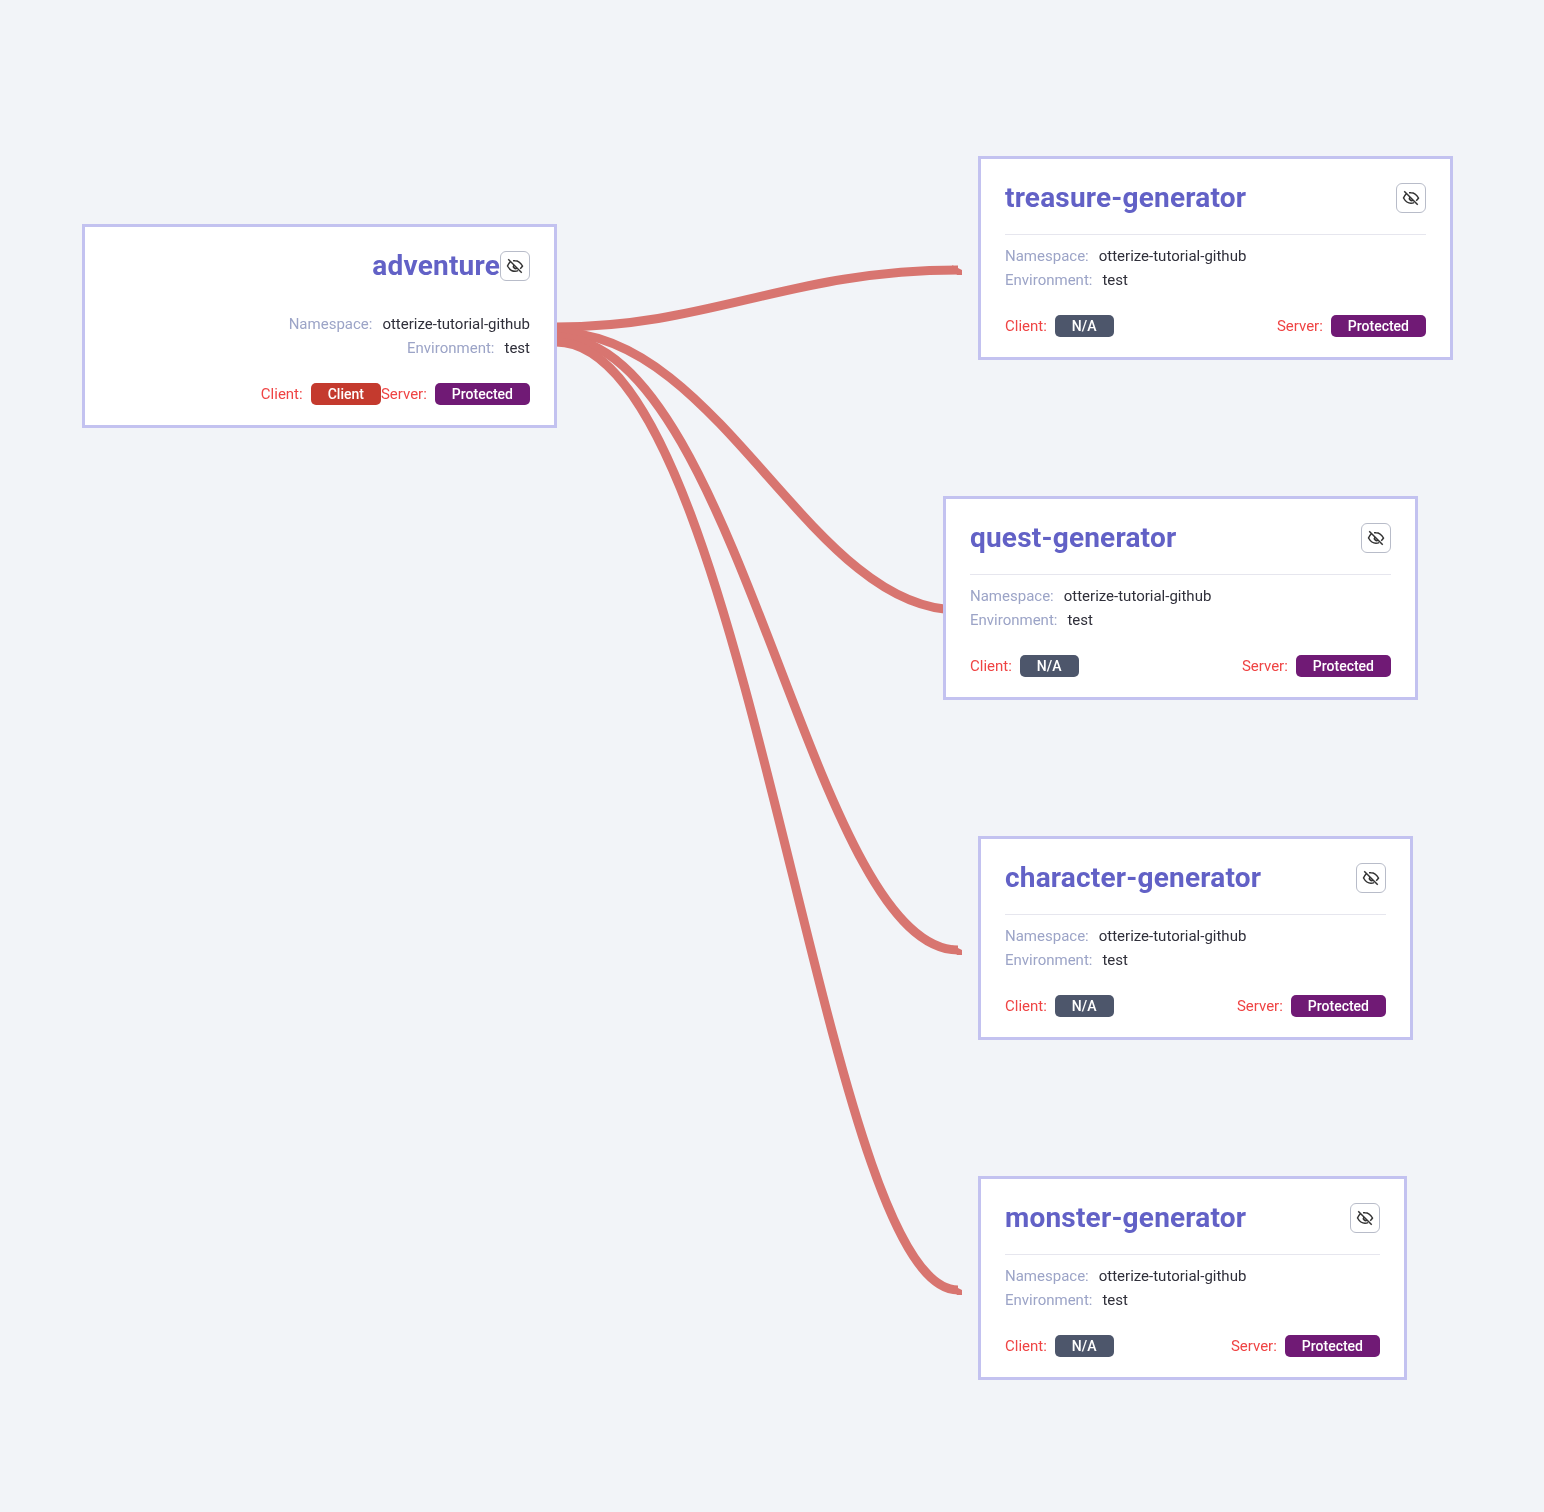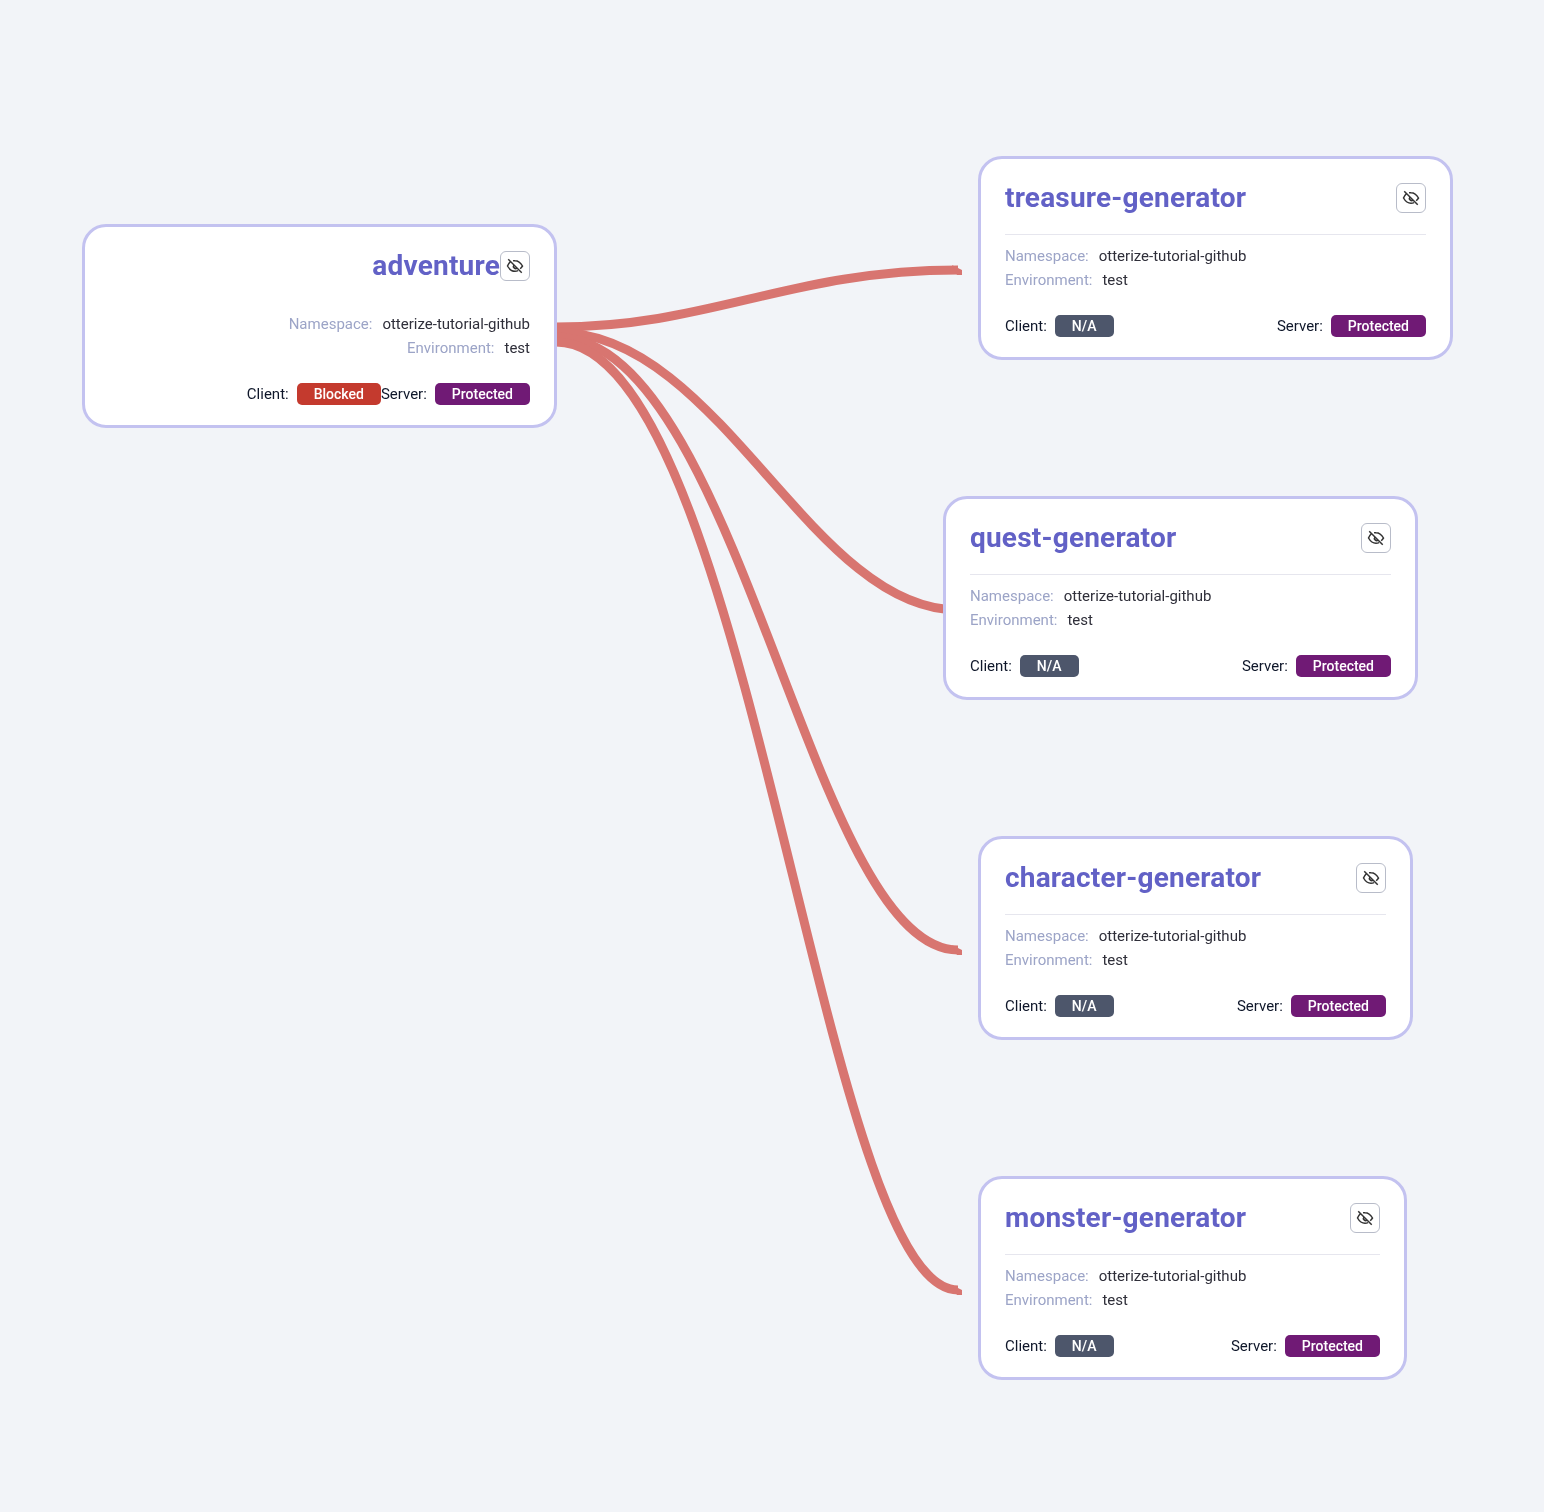--- a/index.html
+++ b/index.html
@@ -17,21 +17,21 @@
     position: absolute;
     top: 0; left: 0;
     width: 1544px;
     height: 1512px;
     pointer-events: none;
   }
   .node {
     position: absolute;
     background: #ffffff;
     border: 3px solid #c3c2f0;
-    border-radius: 24px;
+    border-radius: 0;
     padding: 22px 24px 20px 24px;
     display: flex;
     flex-direction: column;
   }
   .node-header {
     display: flex;
     justify-content: space-between;
     align-items: center;
     margin-bottom: 20px;
   }
@@ -76,21 +76,21 @@
     align-items: center;
     margin-top: 20px;
     font-size: 15px;
   }
   .status-side {
     display: flex;
     align-items: center;
     gap: 8px;
   }
   .status-label {
-    color: #0f172a;
+    color: #ef4444;
   }
   .badge {
     display: inline-flex;
     align-items: center;
     padding: 3px 17px;
     border-radius: 5px;
     font-size: 14px;
     font-weight: 500;
     color: #fff;
   }
@@ -130,21 +130,21 @@
     <span class="meta-label">Namespace:</span>
     <span class="meta-value">otterize-tutorial-github</span>
   </div>
   <div class="meta-row">
     <span class="meta-label">Environment:</span>
     <span class="meta-value">test</span>
   </div>
   <div class="status-row">
     <div class="status-side">
       <span class="status-label">Client:</span>
-      <span class="badge badge-blocked">Blocked</span>
+      <span class="badge badge-blocked">Client</span>
     </div>
     <div class="status-side">
       <span class="status-label">Server:</span>
       <span class="badge badge-protected">Protected</span>
     </div>
   </div>
 </div>
 
 <div class="node" style="left:978px; top:156px; width:475px;">
   <div class="node-header">

